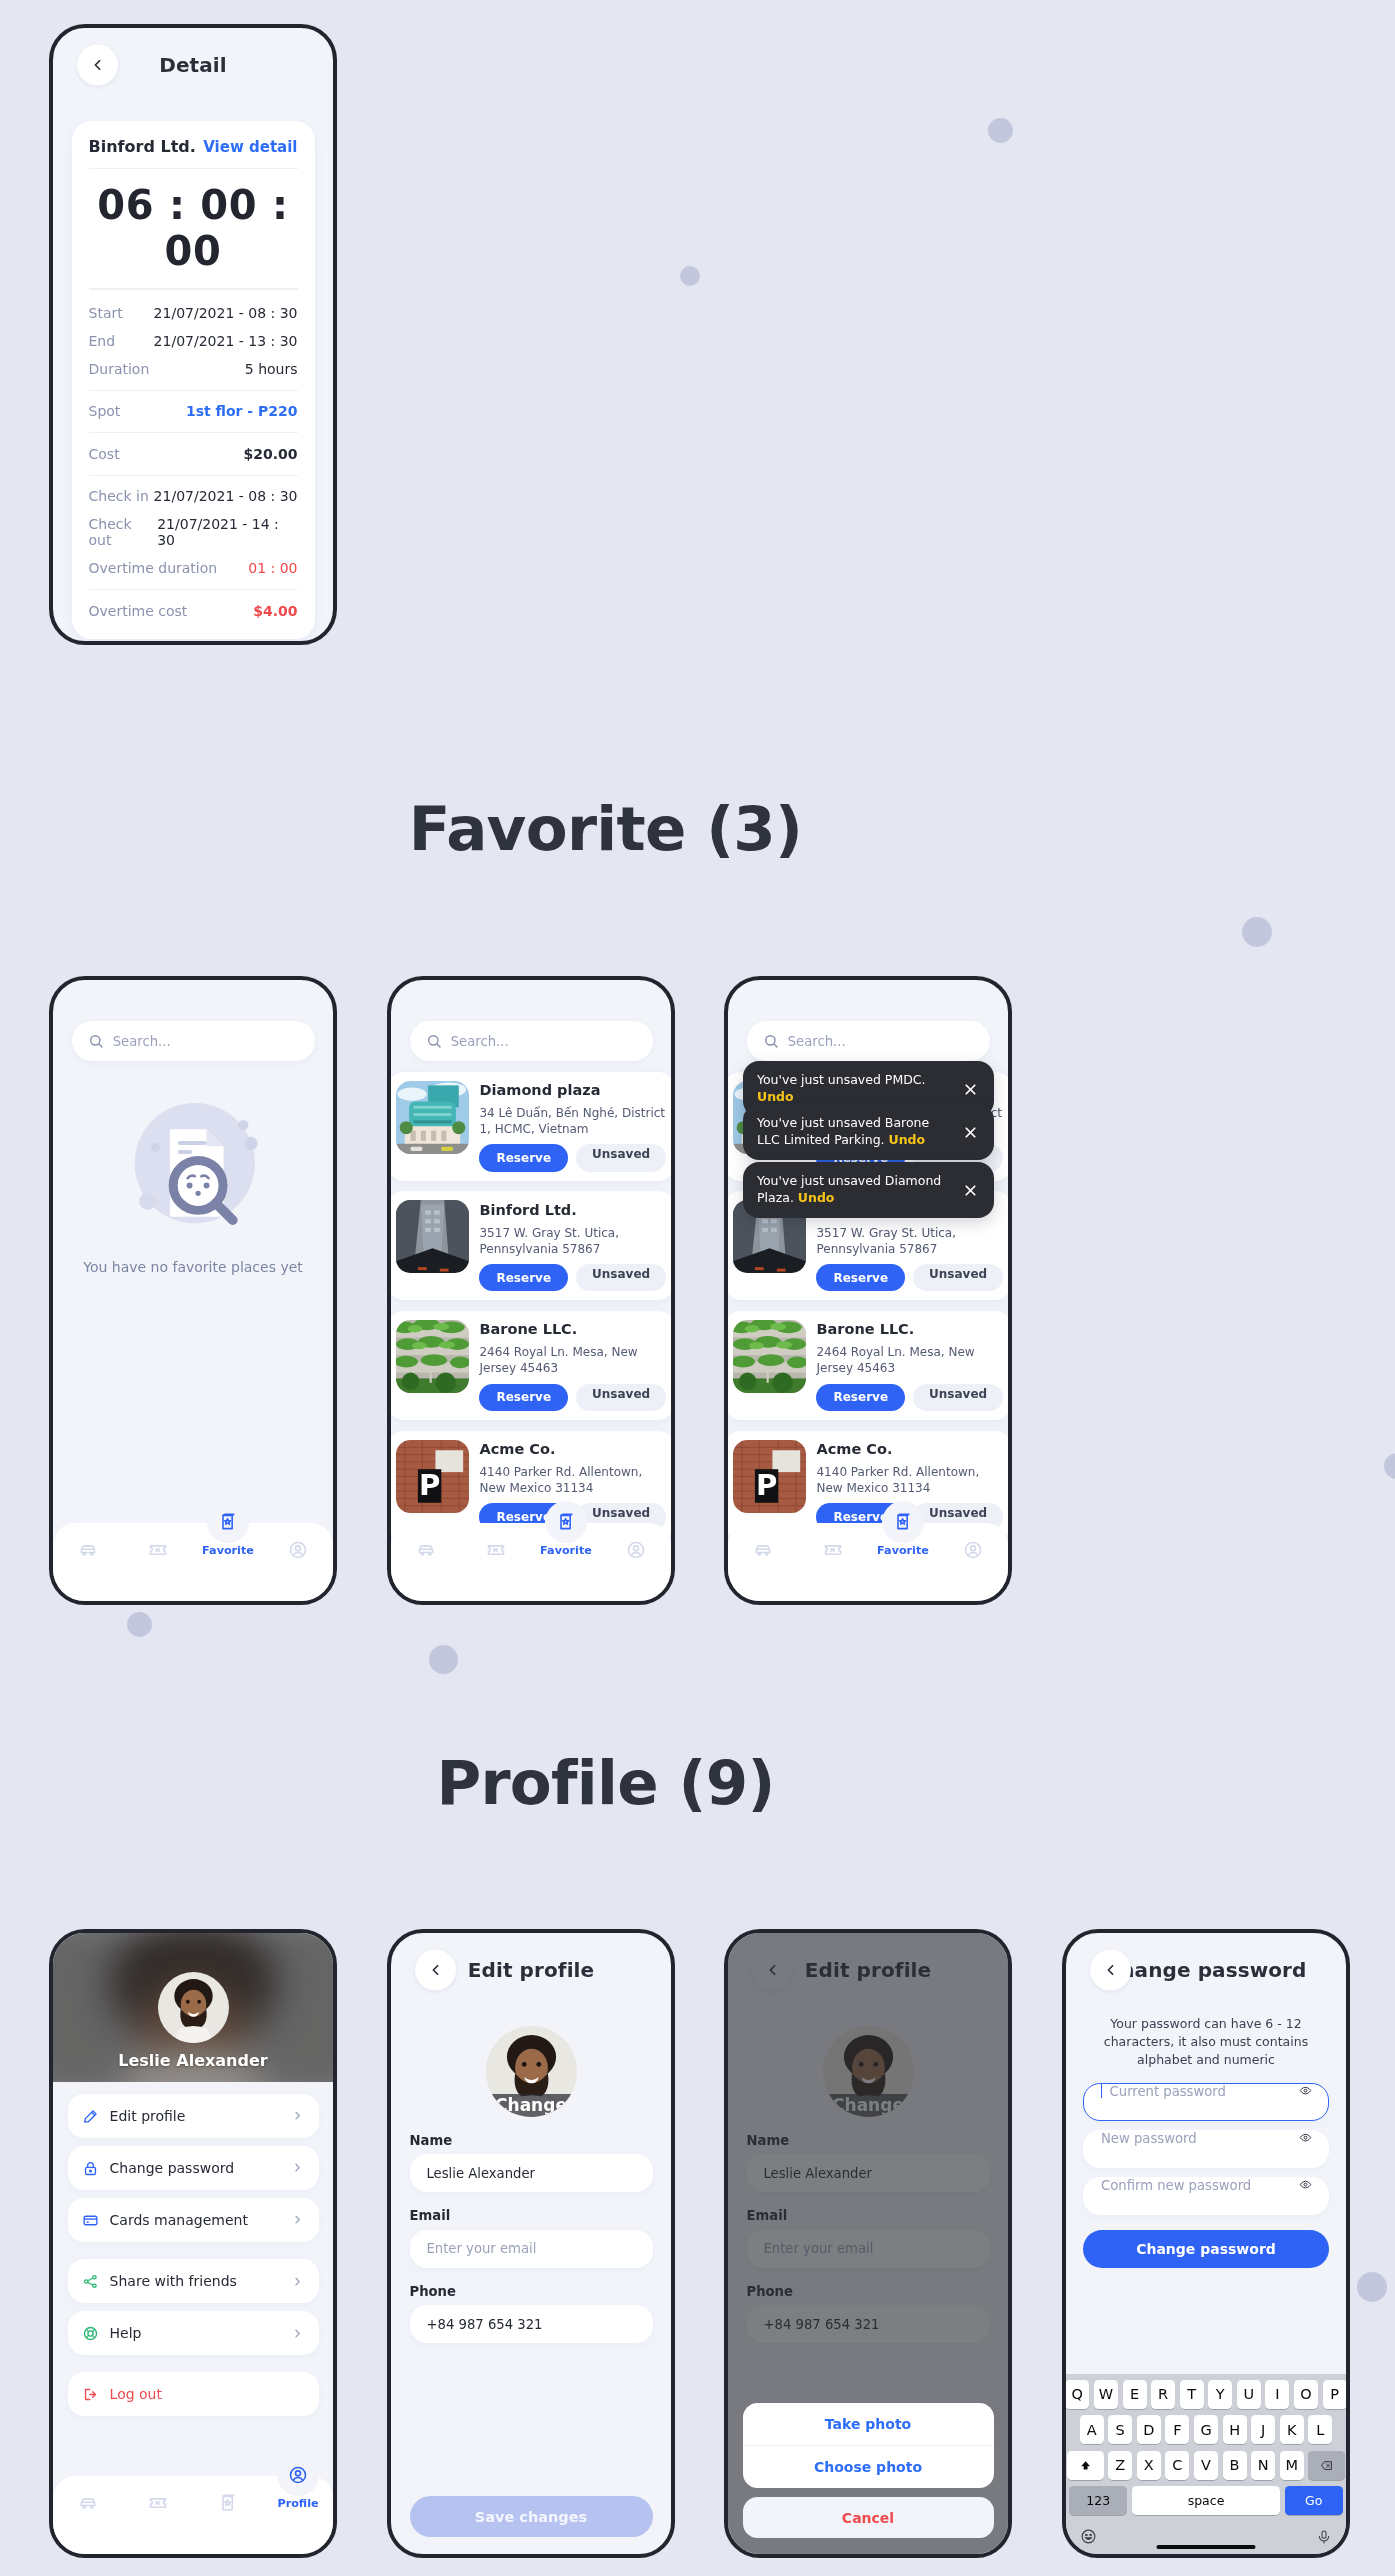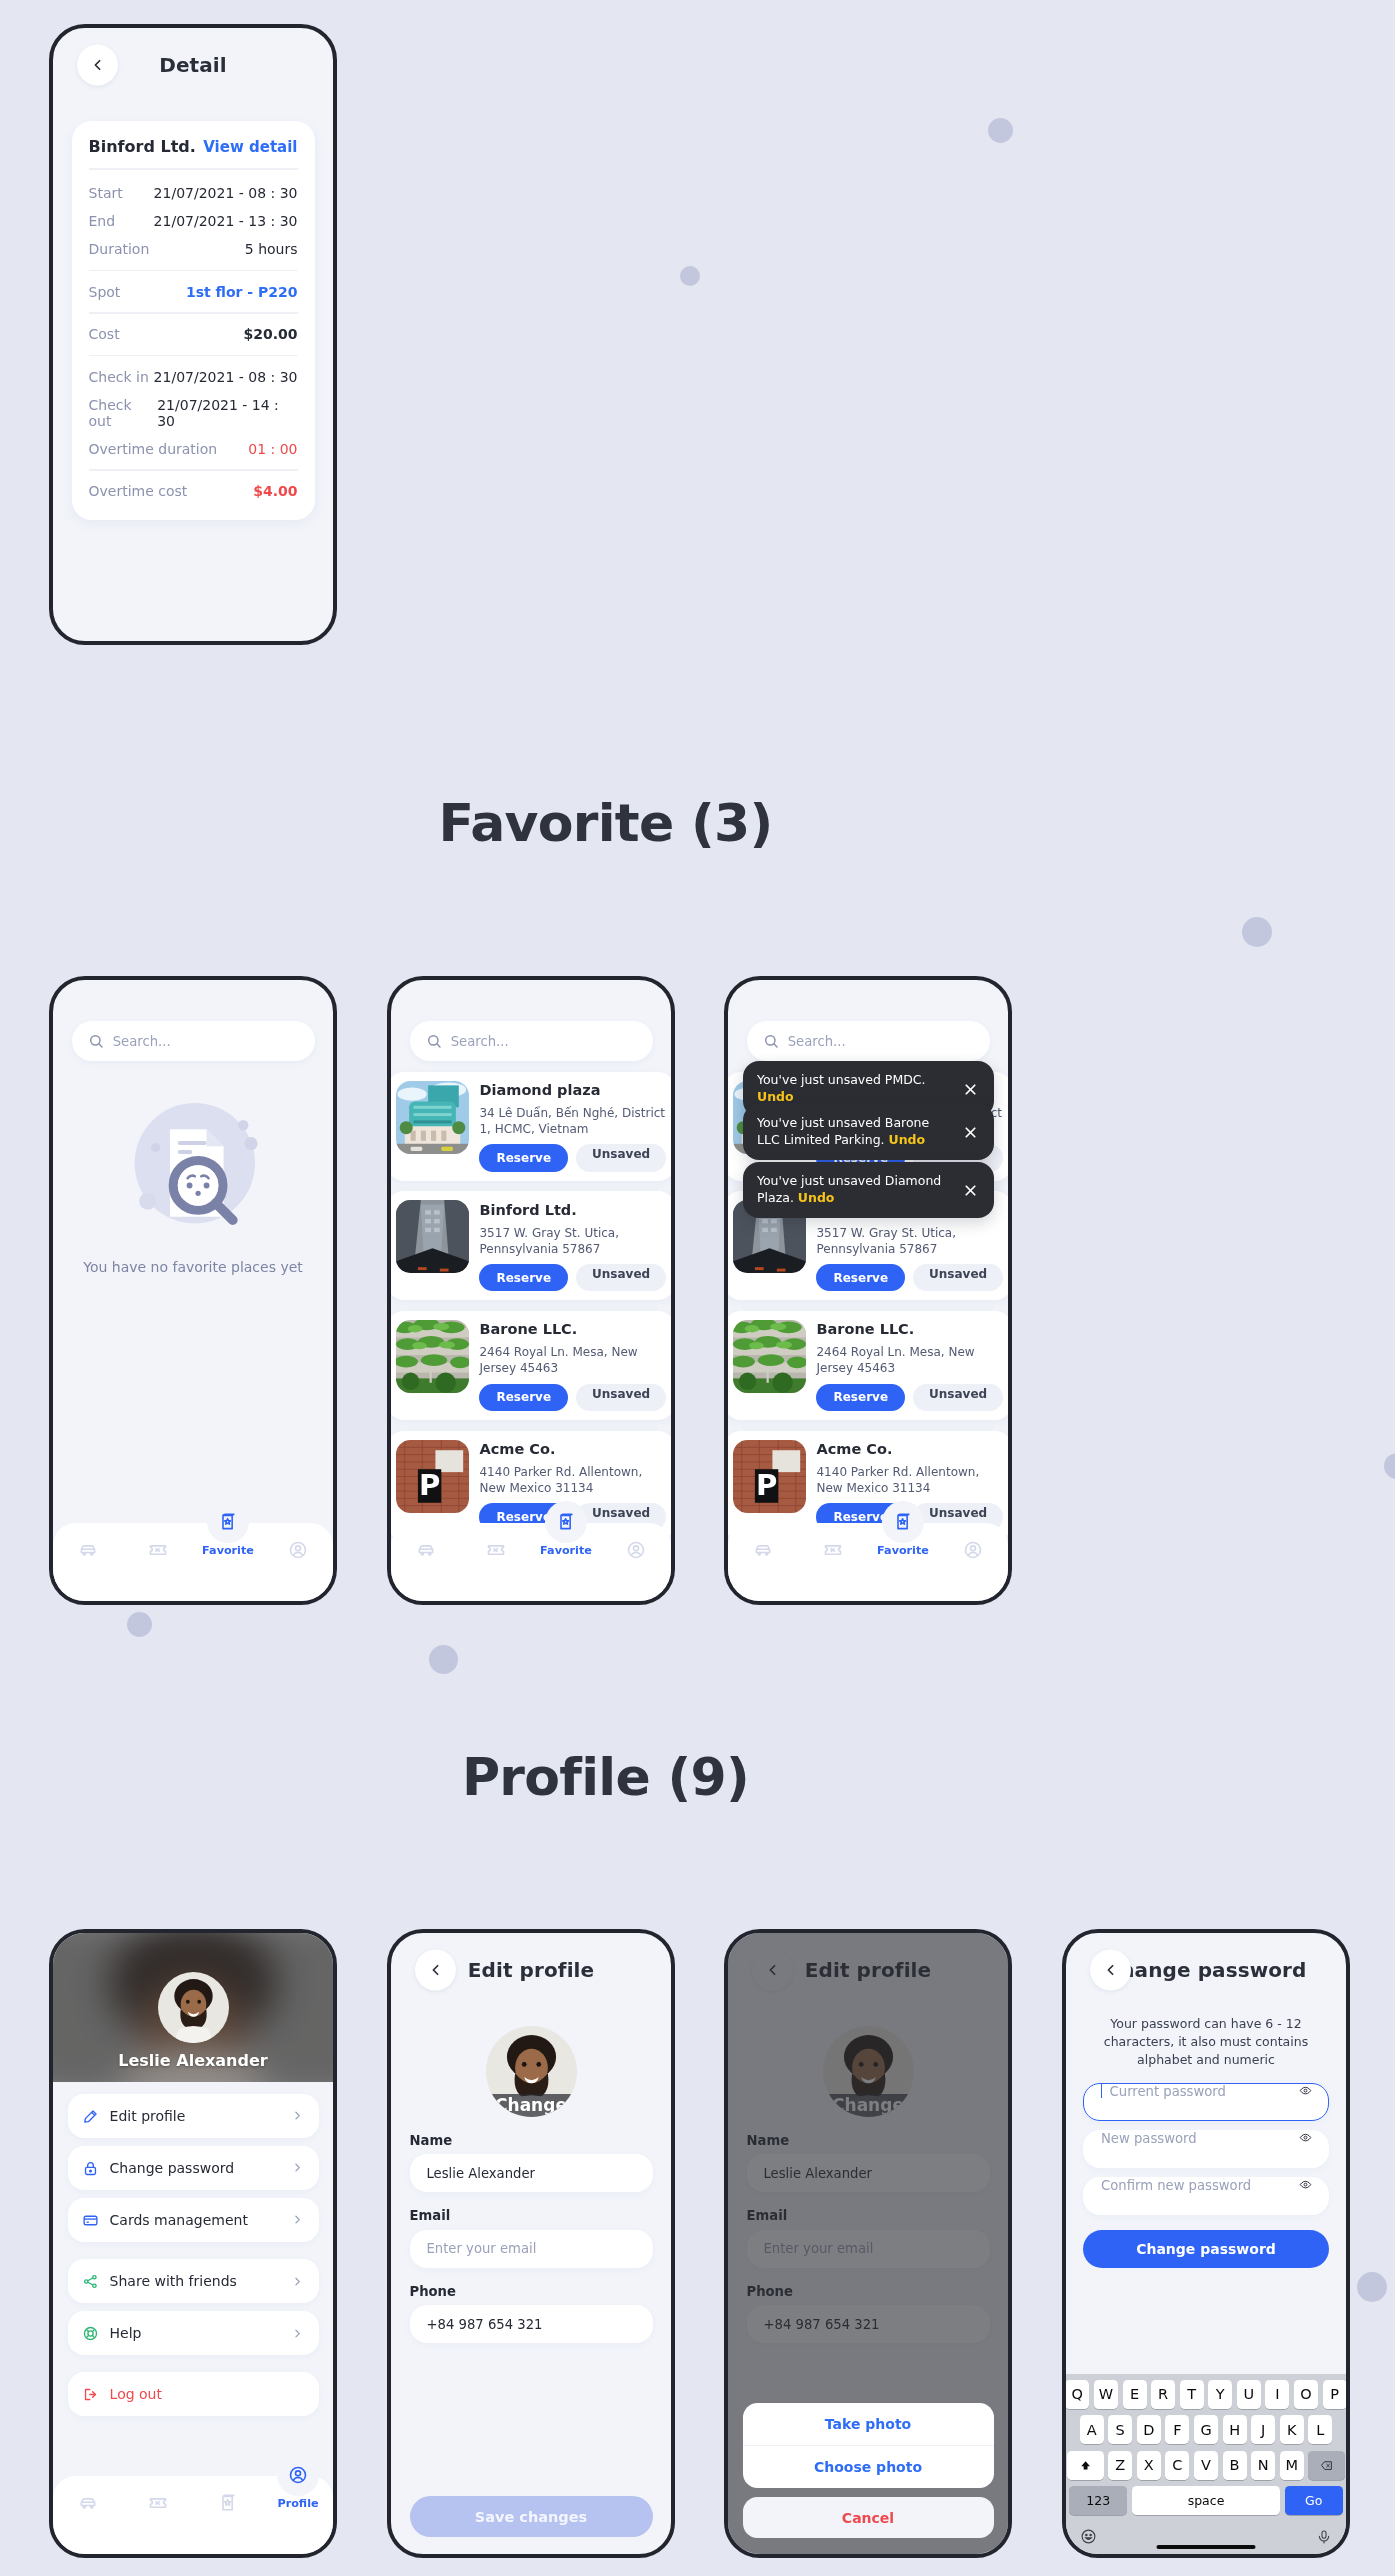--- a/index.html
+++ b/index.html
@@ -51,21 +51,21 @@
   .dval { font-size: 14px; color: #262a35; }
   .dval.b { font-weight: bold; }
   .dval.blue { color: #2e6df6; font-weight: bold; }
   .dval.red { color: #f0484b; }
   .dval.redb { color: #f0484b; font-weight: bold; }
   .dsep { height: 1.3px; background: #eef0f6; margin: 6.6px 0; }
 
   
   .section-title {
     position: absolute; width: 100%; text-align: center;
-    font-size: 52px; font-weight: bold; color: #2f333e; letter-spacing: -0.7px;
+    font-size: 61px; font-weight: bold; color: #2f333e; letter-spacing: -0.7px;
   }
 
   
   .searchbar {
     margin: 12px 18.5px 0 18.5px; height: 40px; background: #fff; border-radius: 20px;
     display: flex; align-items: center; gap: 9.2px; padding: 0 16px;
     box-shadow: 0 2px 6.6px rgba(100,110,150,.06);
   }
   .searchbar .ph { font-size: 13.2px; color: #9aa1ba; }
 
@@ -221,20 +221,21 @@
         </div>
         <div class="hdr-title">Detail</div>
       </div>
 
       <div class="dcard">
         <div class="dcard-top">
           <div class="dcard-company">Binford Ltd.</div>
           <div class="dcard-link">View detail</div>
         </div>
         <div class="hr"></div>
+        <div class="timer">06 : 00 : 00</div>
         <div class="hr"></div>
         <div class="drows" id="detail-rows">
             <div class="drow">
               <span class="dlabel">Start</span>
               <span class="dval">21/07/2021 - 08 : 30</span>
             </div>
             <div class="drow">
               <span class="dlabel">End</span>
               <span class="dval">21/07/2021 - 13 : 30</span>
             </div>

